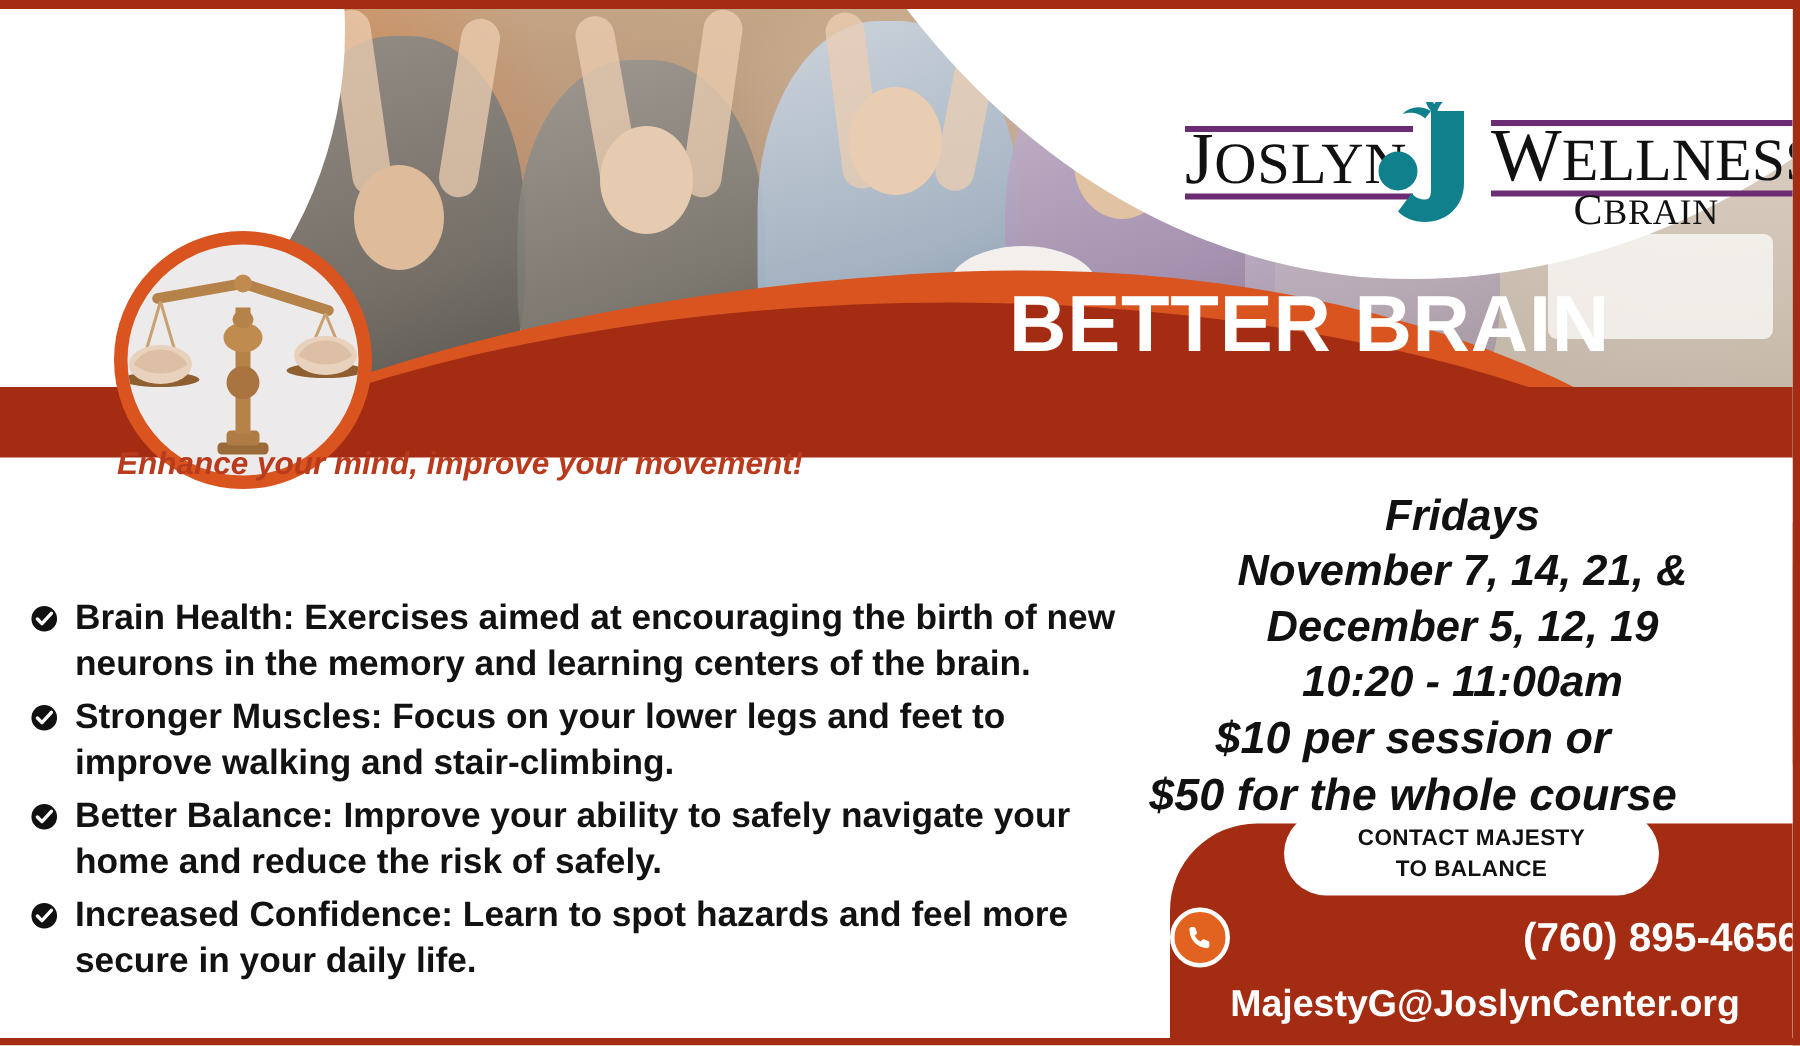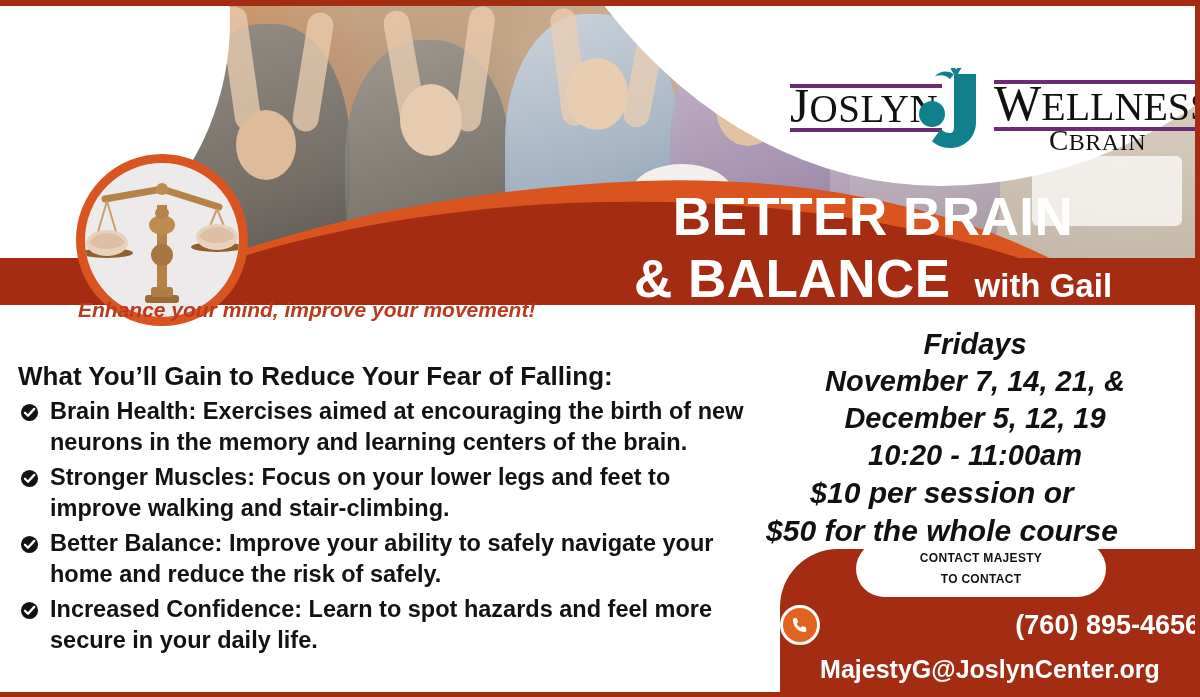--- a/index.html
+++ b/index.html
@@ -189,21 +189,21 @@
     position:absolute; left:780px; top:543px; width:420px; height:154px;
     background:#A32C13;
     border-radius:58px 0 0 0;
   }
   .contact-pill {
     position:absolute; left:76px; top:-8px; width:250px; height:56px;
     background:#ffffff; border-radius:28px;
     display:flex; flex-direction:column; align-items:center; justify-content:center;
   }
   .contact-pill span {
-    font-size:12px; font-weight:bold; color:#121212; letter-spacing:.3px; line-height:21px;
+    font-size:15px; font-weight:bold; color:#121212; letter-spacing:.3px; line-height:21px;
   }
   .phone-row {
     position:absolute; left:0; top:56px; width:420px;
     display:flex; align-items:center; justify-content:space-between; gap:18px;
   }
   .phone-icon {
     width:40px; height:40px; border-radius:50%;
     background:#E2621F; border:3px solid #ffffff;
     display:flex; align-items:center; justify-content:center;
   }
@@ -287,28 +287,23 @@
       <ellipse cx="132" cy="84" rx="26" ry="5" fill="#8f5f30"></ellipse>
       <ellipse cx="22" cy="80" rx="21" ry="13" fill="#e8d2bd"></ellipse>
       <path d="M4 80 q6 -10 18 -10 q12 0 18 10 q-8 6 -18 6 q-10 0 -18 -6Z" fill="#ddbfa6"></path>
       <ellipse cx="132" cy="74" rx="21" ry="13" fill="#e8d2bd"></ellipse>
       <path d="M114 74 q6 -10 18 -10 q12 0 18 10 q-8 6 -18 6 q-10 0 -18 -6Z" fill="#ddbfa6"></path>
     </svg>
   </div>
 
   <div class="headline">
     <div class="hl-line1">BETTER BRAIN</div>
-    <div class="hl-row2">
-      <span class="hl-line2">&amp; BALANCE</span>
-      <span class="hl-with">with Gail</span>
-    </div>
   </div>
 
   <div class="tagline">Enhance your mind, improve your movement!</div>
-  <div class="gain-heading">What You’ll Gain to Reduce Your Fear of Falling:</div>
 
   <div class="bullets">
     <div class="bullet">
       <svg class="bullet-icon" viewBox="0 0 20 20">
         <circle cx="10" cy="10" r="9" fill="#111111"></circle>
         <path d="M5.2 10.2 L8.4 13.4 L15 6.2" stroke="#ffffff" stroke-width="2.4" fill="none" stroke-linecap="round" stroke-linejoin="round"></path>
       </svg>
       <div class="bullet-text">Brain Health: Exercises aimed at encouraging the birth of new neurons in the memory and learning centers of the brain.</div>
     </div>
     <div class="bullet">
@@ -342,21 +337,21 @@
   </div>
 
   <div class="price">
     <div>$10 per session or</div>
     <div>$50 for the whole course</div>
   </div>
 
   <div class="contact-block">
     <div class="contact-pill">
       <span>CONTACT MAJESTY</span>
-      <span>TO CONTACT</span>
+      <span>TO BALANCE</span>
     </div>
     <div class="phone-row">
       <span class="phone-icon">
         <svg width="20" height="20" viewBox="0 0 24 24">
           <path d="M6.6 3.5 c1 0 1.6 .5 1.9 1.4 l1 2.6 c.3 .8 .1 1.5 -.6 2 l-1.1 .8 c1 2.2 2.7 3.9 4.9 4.9 l.8 -1.1 c.5 -.7 1.2 -.9 2 -.6 l2.6 1 c.9 .3 1.4 .9 1.4 1.9 v2.1 c0 1.2 -.9 2.1 -2.1 2 C9.6 20 4 14.4 3.5 5.6 c-.1 -1.2 .8 -2.1 2 -2.1 Z" fill="#ffffff"></path>
         </svg>
       </span>
       <span class="phone-num">(760) 895-4656</span>
     </div>
     <div class="email">MajestyG@JoslynCenter.org</div>

